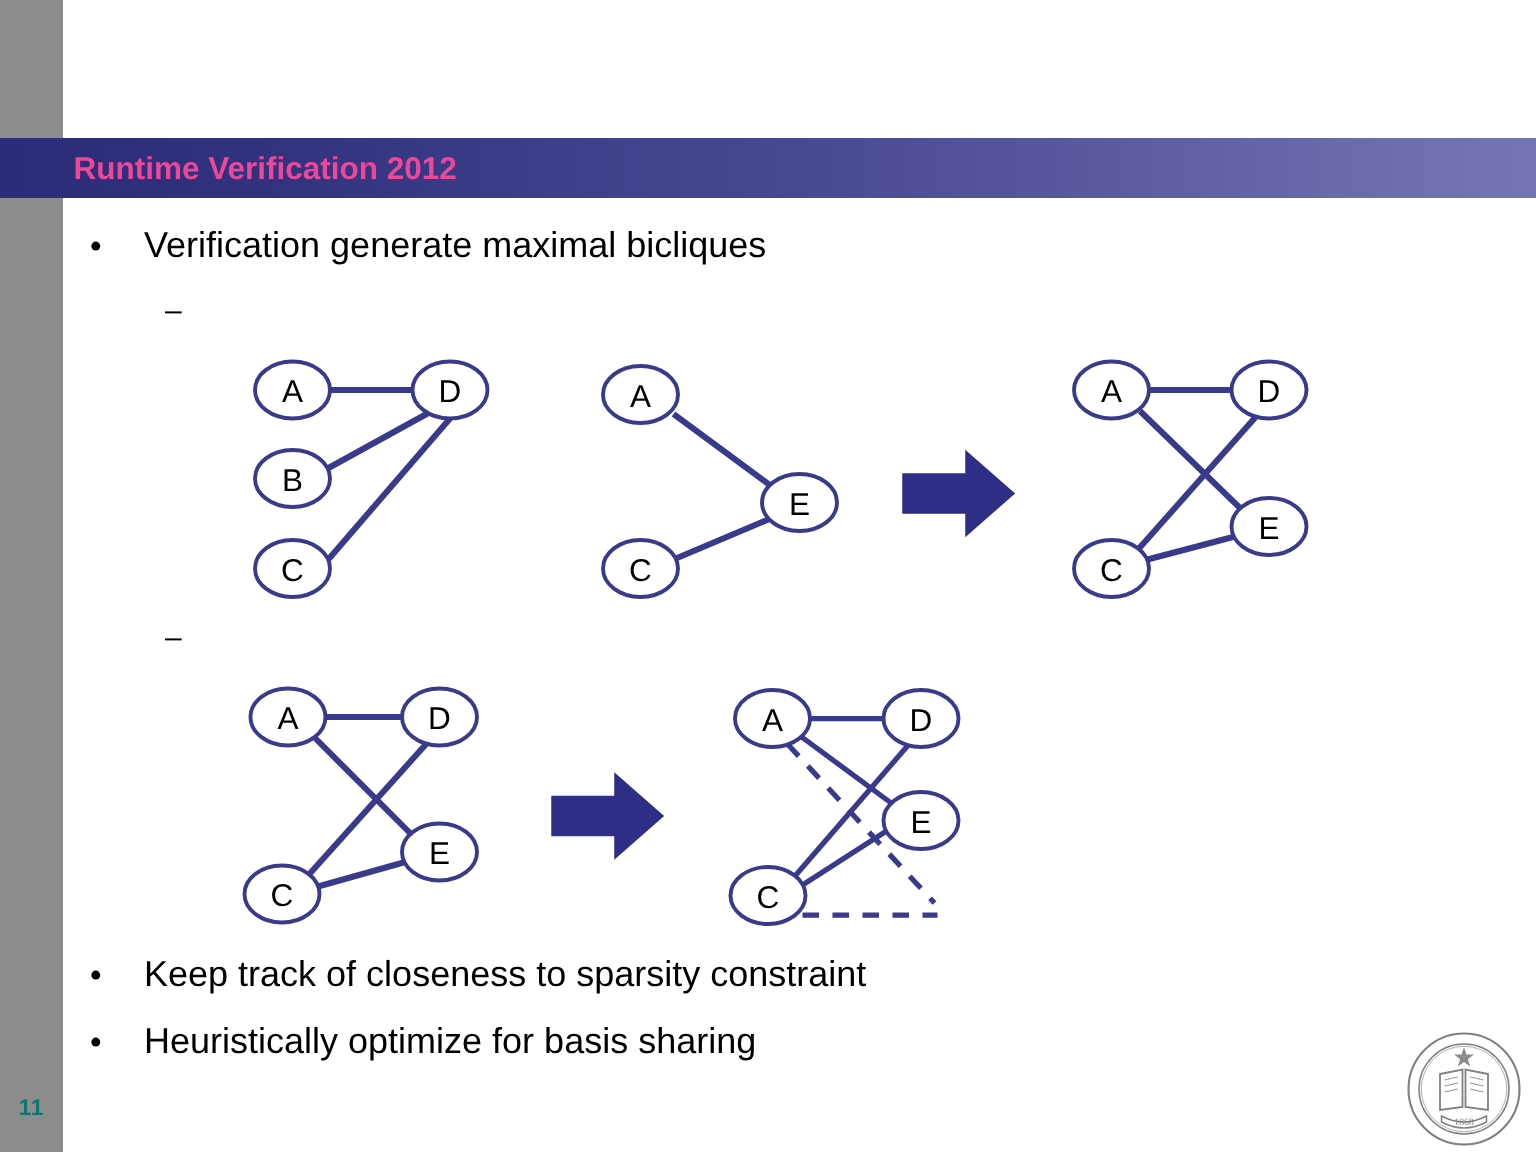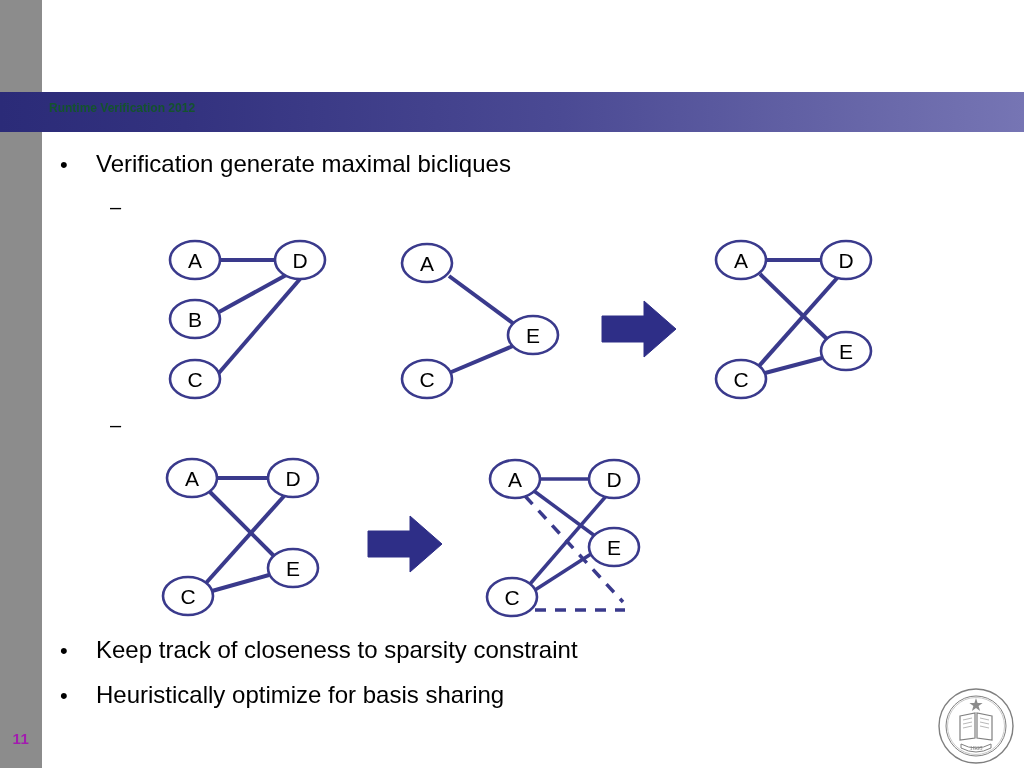--- a/index.html
+++ b/index.html
@@ -26,21 +26,21 @@
     position: absolute;
     left: 0; top: 0;
     width: 42px; height: 768px;
     background: #8c8c8c;
   }
   .page-number {
     position: absolute;
     left: 0; top: 730px;
     width: 42px;
     text-align: center;
-    color: #a21caf;
+    color: #0f766e;
     font-size: 15px;
     font-weight: bold;
     letter-spacing: 0.5px;
   }
 
   
   .title {
     position: absolute;
     left: 64px; top: 22px;
     font-size: 36px;
@@ -53,23 +53,23 @@
   
   .subtitle-band {
     position: absolute;
     left: 0; top: 92px;
     width: 1024px; height: 40px;
     background: linear-gradient(to right, #2b2b78 0%, #33327f 18%, #4b4a94 55%, #6b6aab 88%, #7675b4 100%);
   }
   .subtitle-text {
     position: absolute;
     left: 49px; top: 101px;
-    font-size: 12px;
+    font-size: 21px;
     font-weight: bold;
-    color: #14532d;
+    color: #ec4899;
   }
 
   
   .bullet {
     position: absolute;
     display: flex;
     align-items: baseline;
     color: #000000;
   }
   .bullet.lvl1 { font-size: 24px; }

